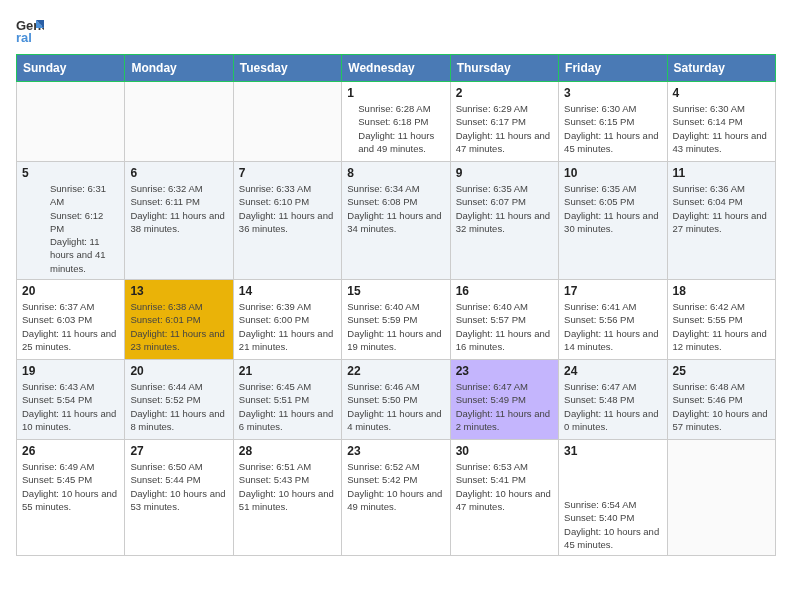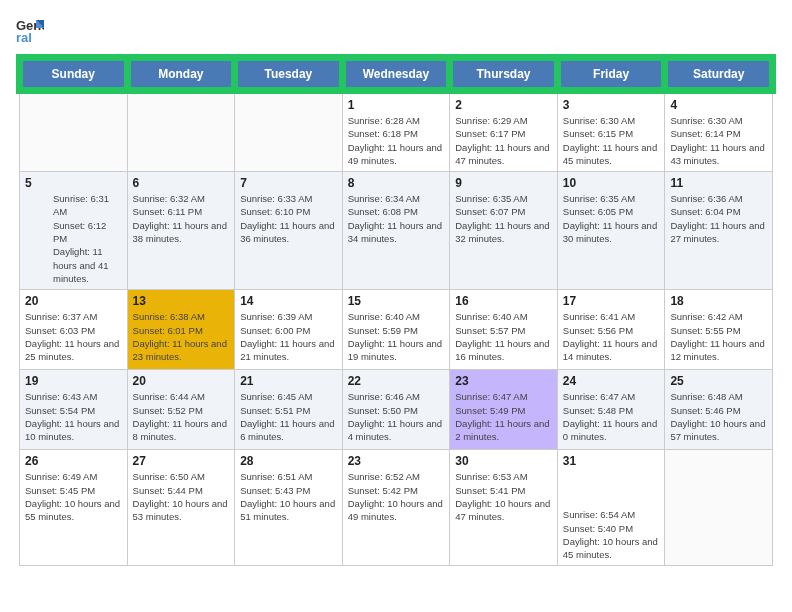--- a/index.html
+++ b/index.html
@@ -42,23 +42,23 @@
     .calendar-table {
       width: 100%;
       border-collapse: collapse;
       table-layout: fixed;
     }
     .calendar-table th {
       background-color: #4a7ab5;
       color: #fff;
       font-size: 12px;
       font-weight: bold;
-      text-align: center;
+      text-align: left;
       padding: 6px 6px;
-      border: 7px solid #22c55e;
+      border: 1px solid #22c55e;
     }
     .calendar-table td {
       border: 1px solid #ccc;
       vertical-align: top;
       padding: 4px 5px;
       font-size: 10px;
       color: #333;
       height: 80px;
     }
     .calendar-table tr:nth-child(even) td {
@@ -117,21 +117,21 @@
         <th>Saturday</th>
       </tr>
   </thead>
   <tbody id="calendar-body">
   <tr>
         <td class="empty-cell"></td>
         <td class="empty-cell"></td>
         <td class="empty-cell"></td>
         <td style="background-color: rgb(255, 255, 255);">
           <span class="day-number">1</span>
-          <div class="day-info" style="white-space: pre-line;">Sunrise: 6:28 AM
+          <div class="day-info" style="white-space: pre-line; margin-left: 11px;">Sunrise: 6:28 AM
 Sunset: 6:18 PM
 Daylight: 11 hours and 49 minutes.</div>
         </td>
         <td style="background-color: rgb(255, 255, 255);">
           <span class="day-number">2</span>
           <div class="day-info" style="white-space: pre-line;">Sunrise: 6:29 AM
 Sunset: 6:17 PM
 Daylight: 11 hours and 47 minutes.</div>
         </td>
         <td style="background-color: rgb(255, 255, 255);">

